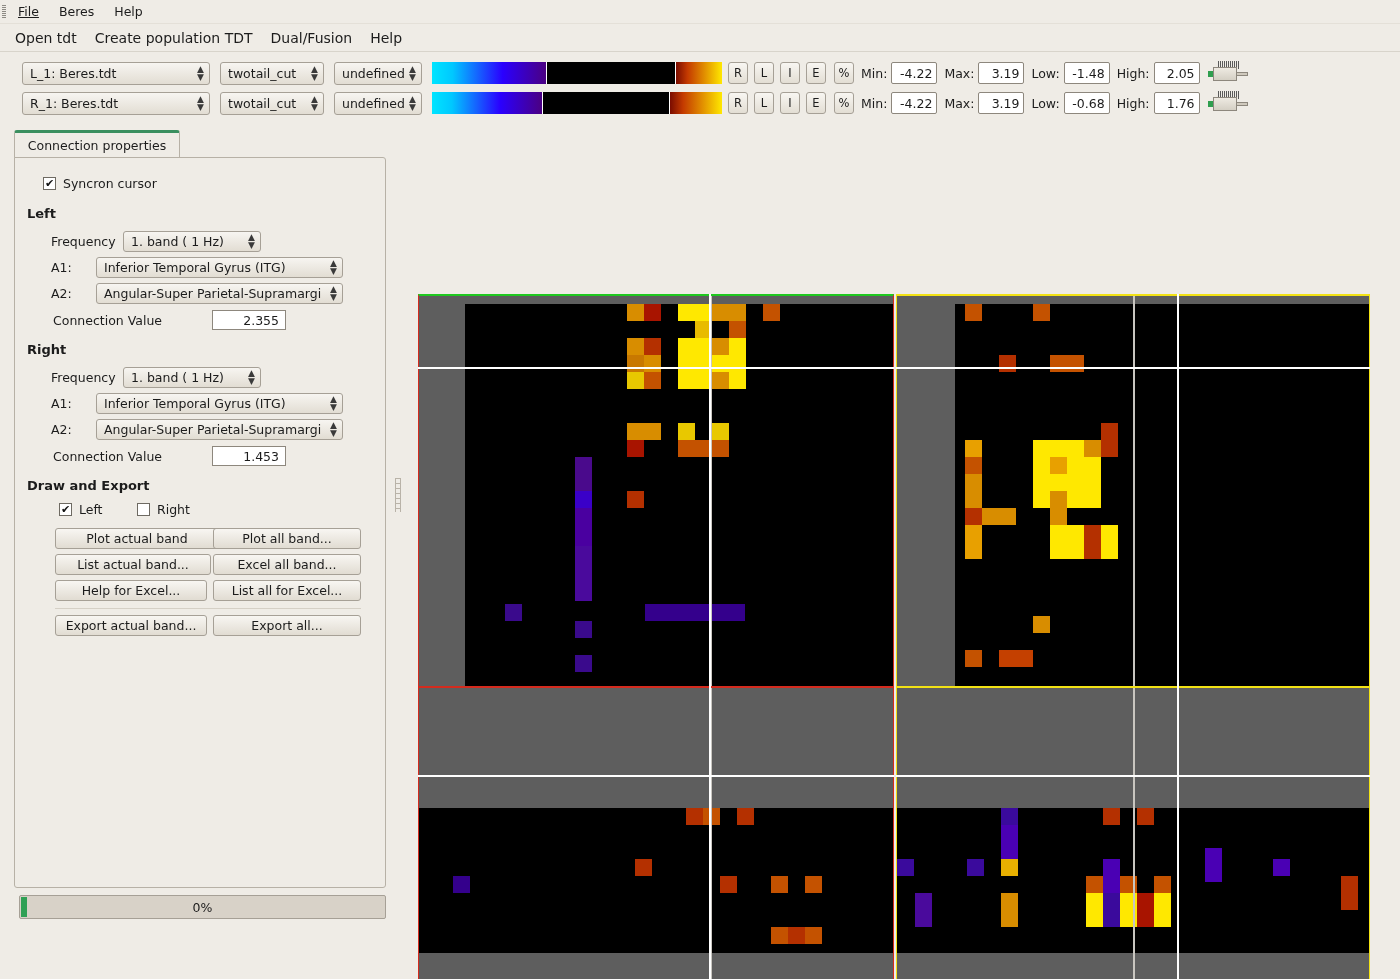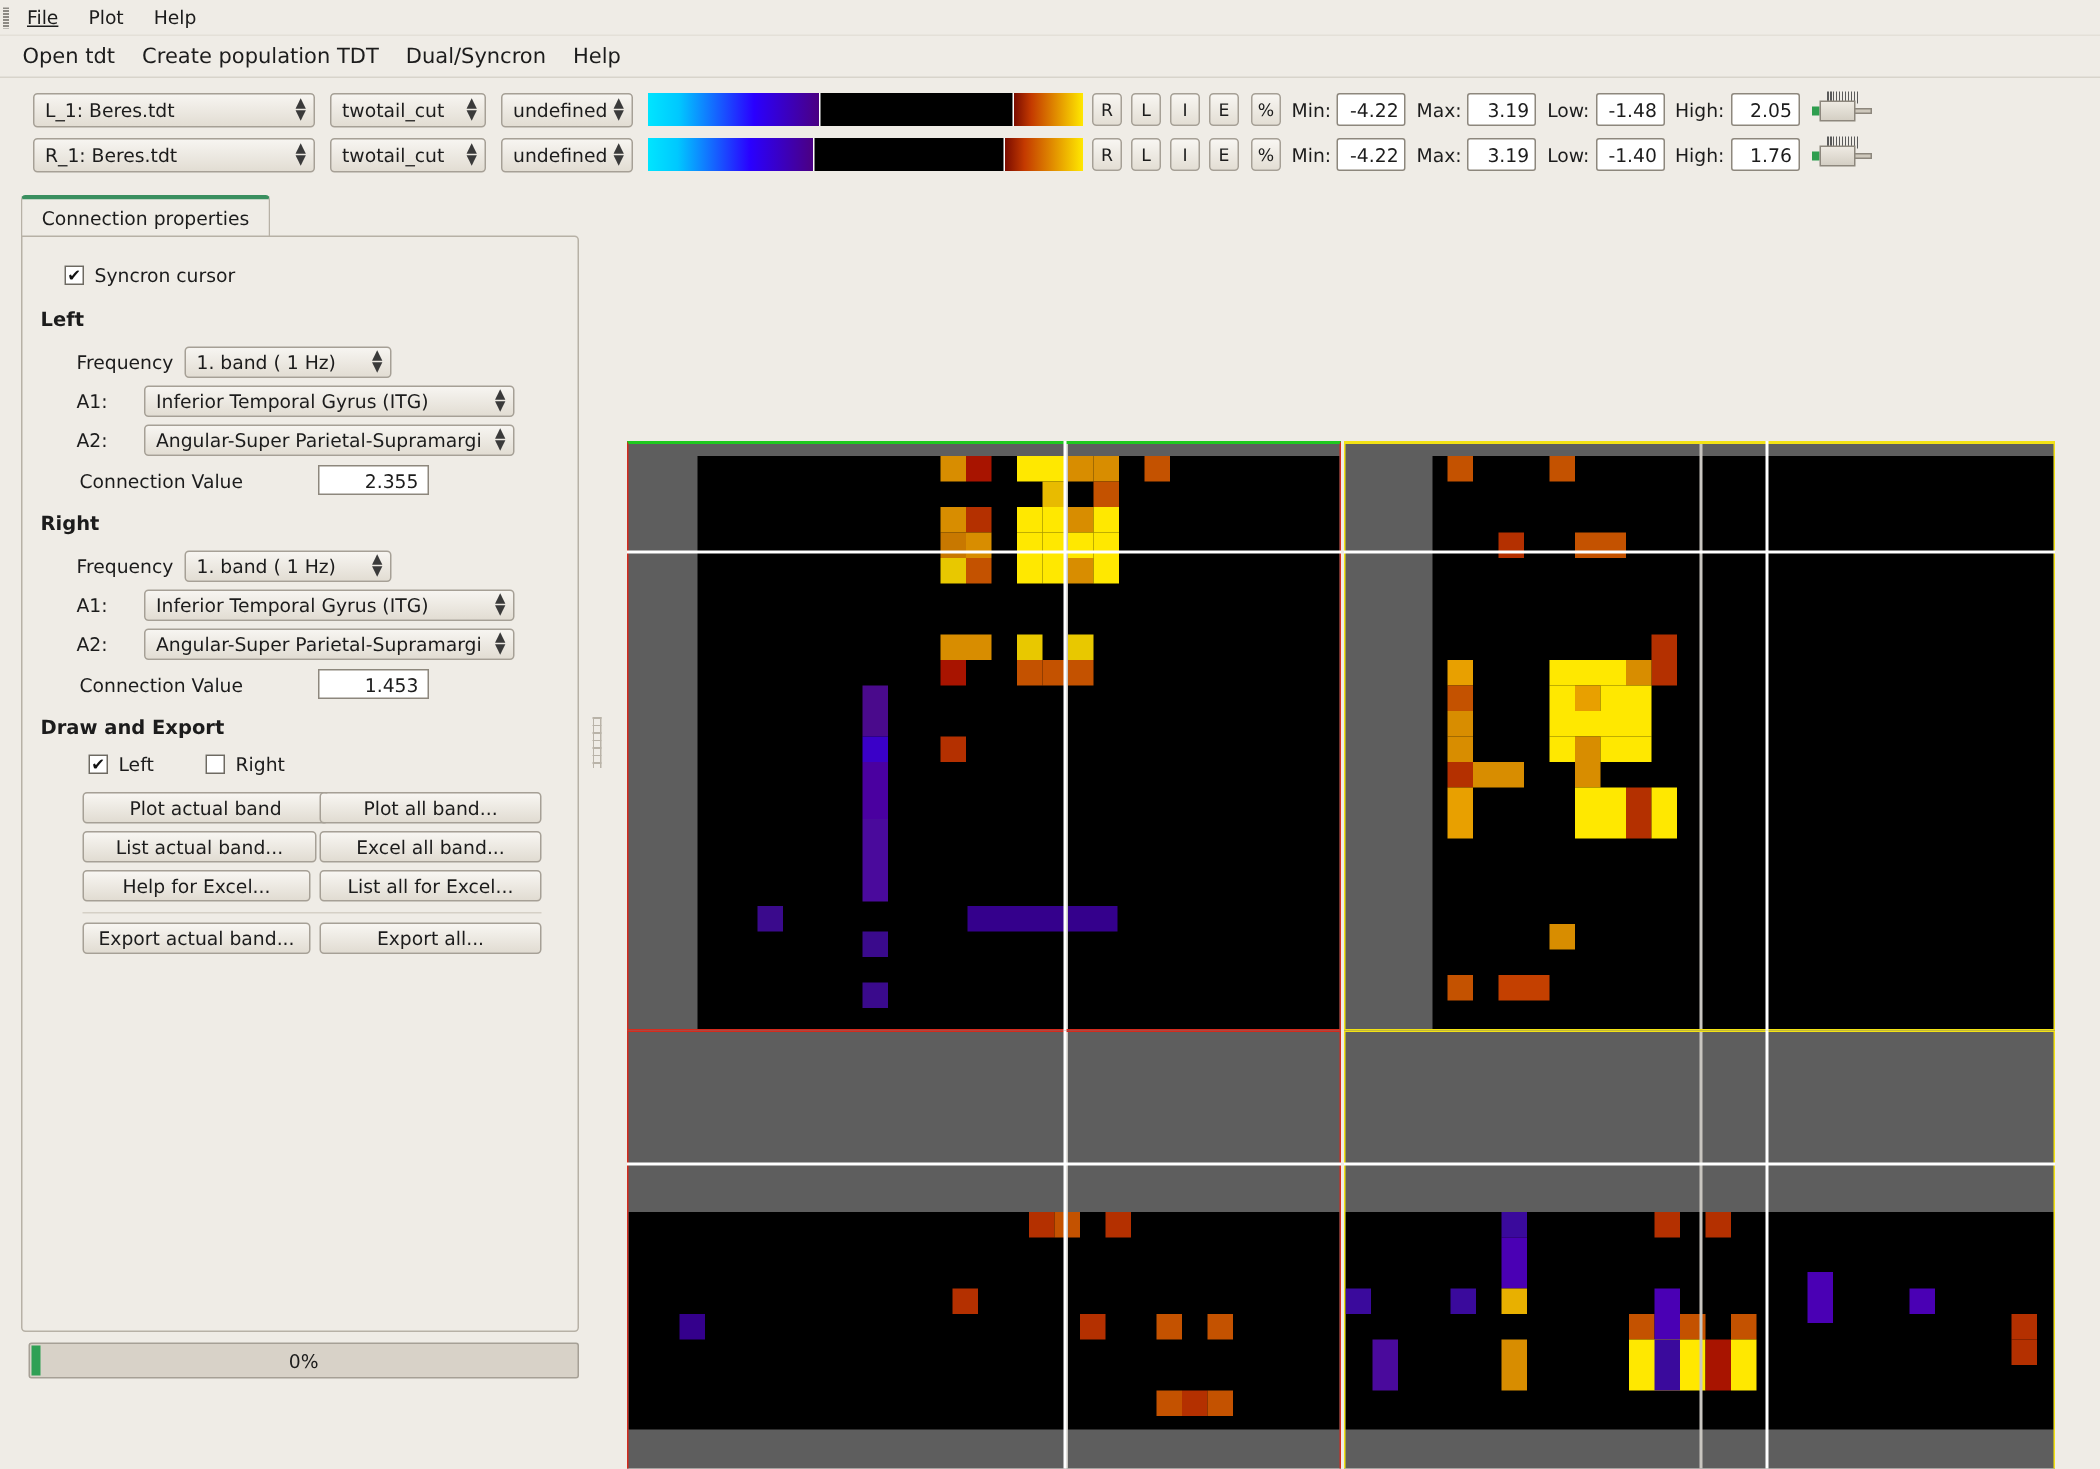--- a/index.html
+++ b/index.html
@@ -124,28 +124,28 @@
   .vline { position:absolute; width:2px; background:#c9c6c0; }
   .cross-h { position:absolute; height:2px; background:#ffffff; }
   .cross-v { position:absolute; width:2px; background:#ffffff; }
 </style>
 </head>
 <body>
 
 <div id="menubar">
   <div class="grip"></div>
   <div class="mi"><span class="u">File</span></div>
-  <div class="mi">Plot</div>
+  <div class="mi">Beres</div>
   <div class="mi">Help</div>
 </div>
 
 <div id="cmdbar">
   <div class="ci">Open tdt</div>
   <div class="ci">Create population TDT</div>
-  <div class="ci">Dual/Syncron</div>
+  <div class="ci">Dual/Fusion</div>
   <div class="ci">Help</div>
 </div>
 
 <div id="controls">
 
   <div class="ctrlrow">
     <div class="combo c1">
       <span>L_1: Beres.tdt</span>
       <span class="arrows">▲<br>▼</span>
     </div>
@@ -204,21 +204,21 @@
     <div class="minibtn">R</div>
     <div class="minibtn">L</div>
     <div class="minibtn">I</div>
     <div class="minibtn">E</div>
     <div class="minibtn pct">%</div>
     <div class="lbl">Min:</div>
     <div class="num">-4.22</div>
     <div class="lbl">Max:</div>
     <div class="num">3.19</div>
     <div class="lbl">Low:</div>
-    <div class="num">-1.40</div>
+    <div class="num">-0.68</div>
     <div class="lbl">High:</div>
     <div class="num">1.76</div>
     <div class="slider">
       <div class="dot"></div>
       <div class="tick"></div>
       <div class="body"></div>
       <div class="tail"></div>
     </div>
   </div>
 </div>

